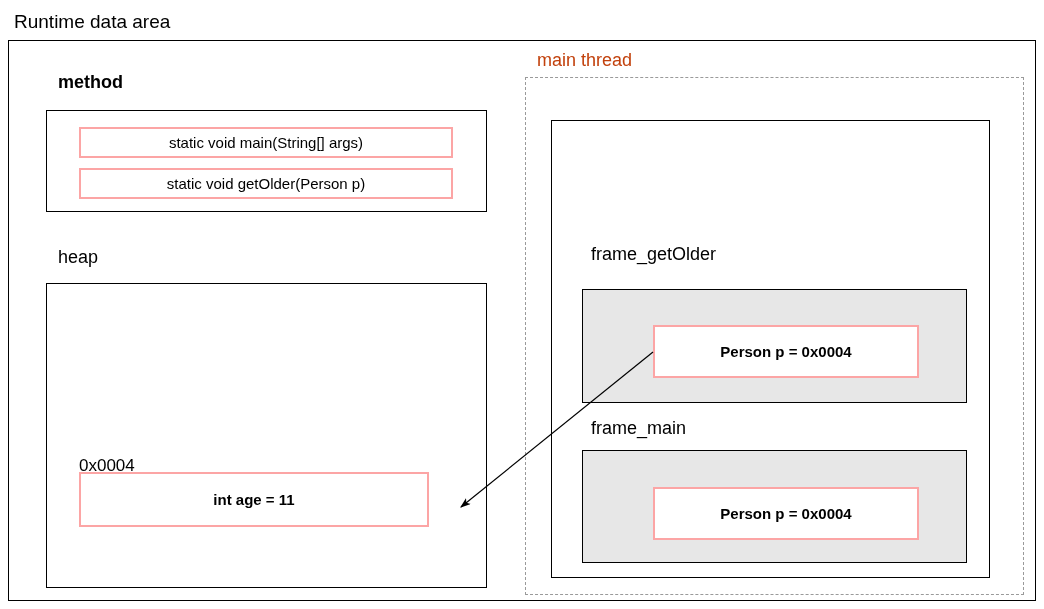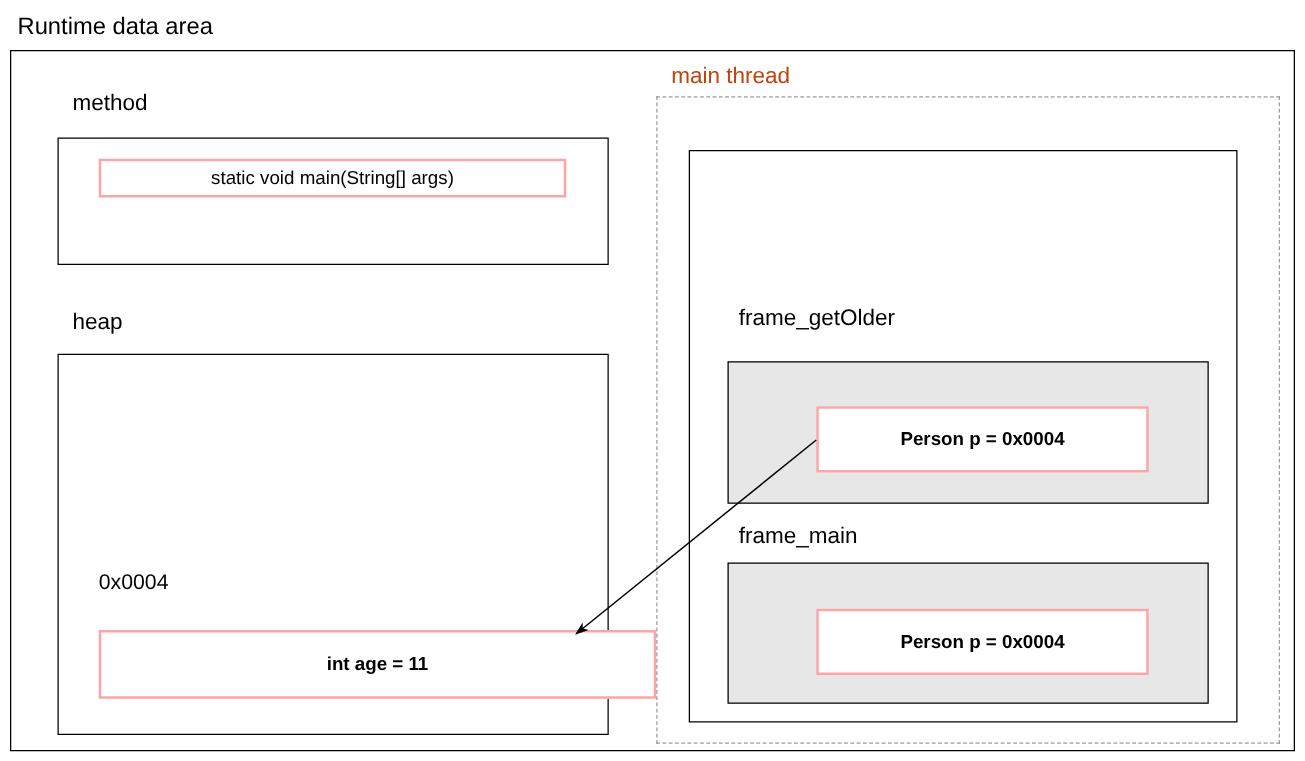--- a/index.html
+++ b/index.html
@@ -99,36 +99,39 @@
 </style>
 </head>
 <body>
 
 <div class="canvas">
 
   <div class="abs title-text" style="left:14px; top:10px;">Runtime data area</div>
 
   <div class="abs outer-box" style="left:8px; top:40px; width:1028px; height:561px;"></div>
 
-  <div class="abs section-label" style="left:58px; top:71px;">method</div>
+  <div class="abs section-label" style="left:58px; top:71px;font-weight:bold;">method</div>
 
   <div class="abs solid-box" style="left:46px; top:110px; width:441px; height:102px;"></div>
 
   <div class="abs cell-box" style="left:79px; top:127px; width:374px; height:31px;">
     <span class="cell-text">static void main(String[] args)</span>
   </div>
 
+  <div class="abs cell-box" style="left:79px; top:168px; width:374px; height:31px;">
+    <span class="cell-text">static void getOlder(Person p)</span>
+  </div>
 
   <div class="abs section-label" style="left:58px; top:246px;">heap</div>
 
   <div class="abs solid-box" style="left:46px; top:283px; width:441px; height:305px;"></div>
 
   <div class="abs small-label" style="left:79px; top:459px;">0x0004</div>
 
-  <div class="abs cell-box" style="left:79px; top:504px; width:446px; height:55px;">
+  <div class="abs cell-box" style="left:79px; top:472px; width:350px; height:55px;">
     <span class="cell-text big">int age  =  11</span>
   </div>
 
   <div class="abs section-label muted" style="left:537px; top:49px;">main thread</div>
 
   <div class="abs dashed-box" style="left:525px; top:77px; width:499px; height:518px;"></div>
 
   <div class="abs section-label" style="left:563px; top:92px;margin-top:40px;">stack</div>
 
   <div class="abs solid-box" style="left:551px; top:120px; width:439px; height:458px;"></div>

